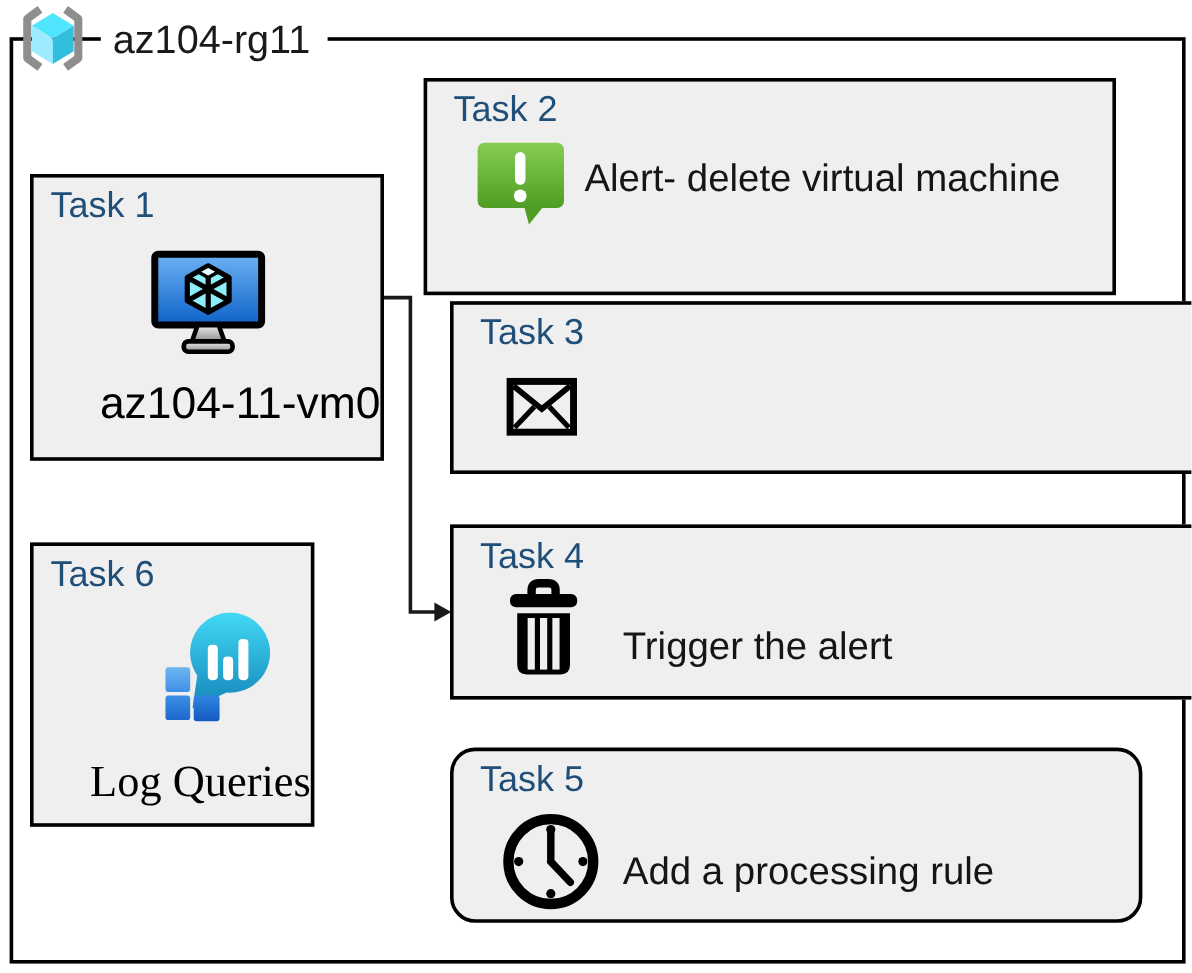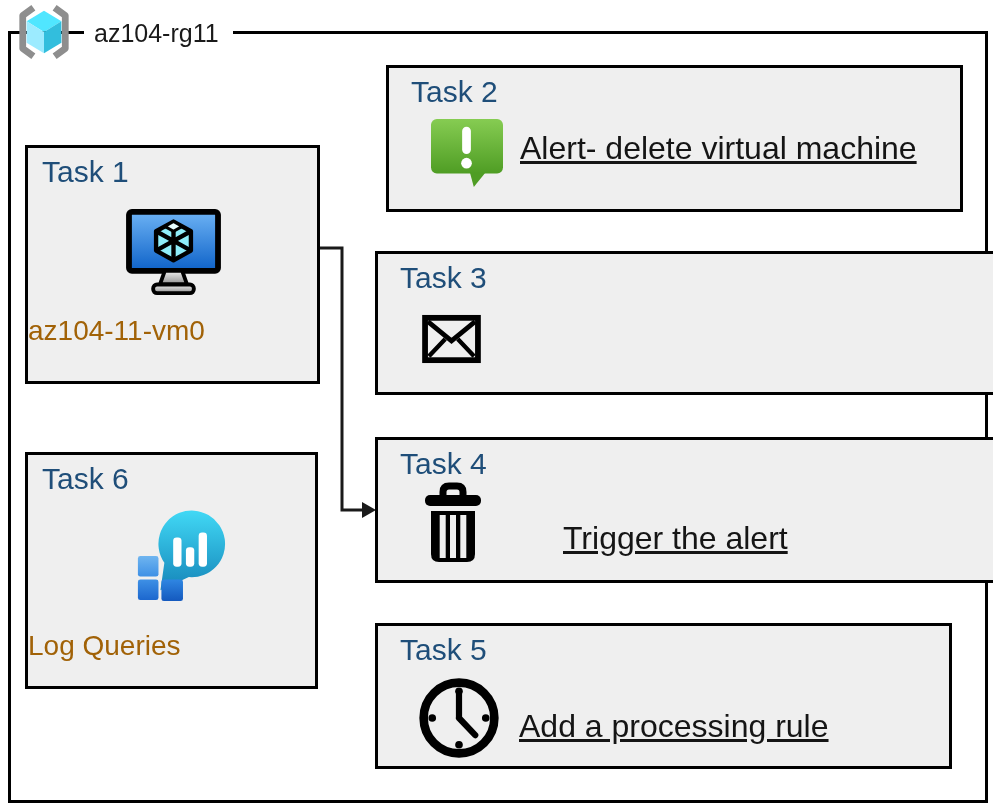--- a/index.html
+++ b/index.html
@@ -10,63 +10,63 @@
 
   
   .rg-frame {
     position:absolute; left:8px; top:31px; width:980px; height:772px;
     border:3px solid #000; box-sizing:border-box; background:#ffffff;
   }
   .rg-icon { position:absolute; left:12px; top:3px; z-index:4; }
   .rg-title {
     position:absolute; left:84px; top:8px; z-index:3; height:50px;
     display:flex; align-items:center; background:#ffffff;
-    padding:0 14px 0 10px; font-size:25px; color:#1a1a1a; white-space:nowrap;
+    padding:0 14px 0 10px; font-size:33px; color:#1a1a1a; white-space:nowrap;
   }
 
   
   .task-box {
     position:absolute; background:#efefef; border:3px solid #000;
     box-sizing:border-box; z-index:2;
   }
   #task1 { left:25px;  top:145px; width:295px; height:239px; }
-  #task6 { left:25px;  top:452px; width:293px; height:237px; }
-  #task2 { left:386px; top:65px;  width:577px; height:147px; }
+  #task6 { left:25px;  top:452px; width:237px; height:237px; }
+  #task2 { left:353px; top:65px;  width:577px; height:181px; }
   #task3 { left:375px; top:251px; width:656px; height:144px; }
   #task4 { left:375px; top:437px; width:684px; height:146px; }
-  #task5 { left:375px; top:623px; width:577px; height:146px; }
+  #task5 { left:375px; top:623px; width:577px; height:146px;border-radius:21px; }
 
   .task-title {
     position:absolute; top:7px; font-size:30px; color:#1f4e79; white-space:nowrap;
   }
   .left-col .task-title  { left:14px; }
   .right-col .task-title { left:22px; }
 
   .box-icon { position:absolute; }
   #task1 .box-icon { left:97px;  top:60px; }
   #task6 .box-icon { left:104px; top:52px; }
   #task2 .box-icon { left:40px;  top:49px; }
   #task3 .box-icon { left:43px;  top:60px; }
   #task4 .box-icon { left:44px;  top:42px; }
   #task5 .box-icon { left:38px;  top:49px; }
 
   .body-text {
-    position:absolute; font-size:32px; color:#151515; white-space:nowrap; line-height:1.15;text-decoration:underline;
+    position:absolute; font-size:32px; color:#151515; white-space:nowrap; line-height:1.15;
   }
   #task2 .body-text { left:131px; top:62px; }
   #task3 .body-text { left:128px; top:66px; }
-  #task4 .body-text { left:141px; top:80px;margin-left:44px; }
+  #task4 .body-text { left:141px; top:80px; }
   #task5 .body-text { left:141px; top:82px; }
 
   .center-label {
-    position:absolute; left:0; width:100%; text-align:left;
-    font-size:28px; color:#a16207; white-space:nowrap;
+    position:absolute; left:0; width:100%; text-align:right;
+    font-size:37px; color:#000000; white-space:nowrap;
   }
   #task1 .center-label { top:167px; }
-  #task6 .center-label { top:175px; }
+  #task6 .center-label { top:175px;font-family:Liberation Serif, serif; }
 
   
   .connector-svg {
     position:absolute; left:0; top:0; width:993px; height:811px;
     z-index:1; pointer-events:none;
   }
 </style>
 </head>
 <body>
 

